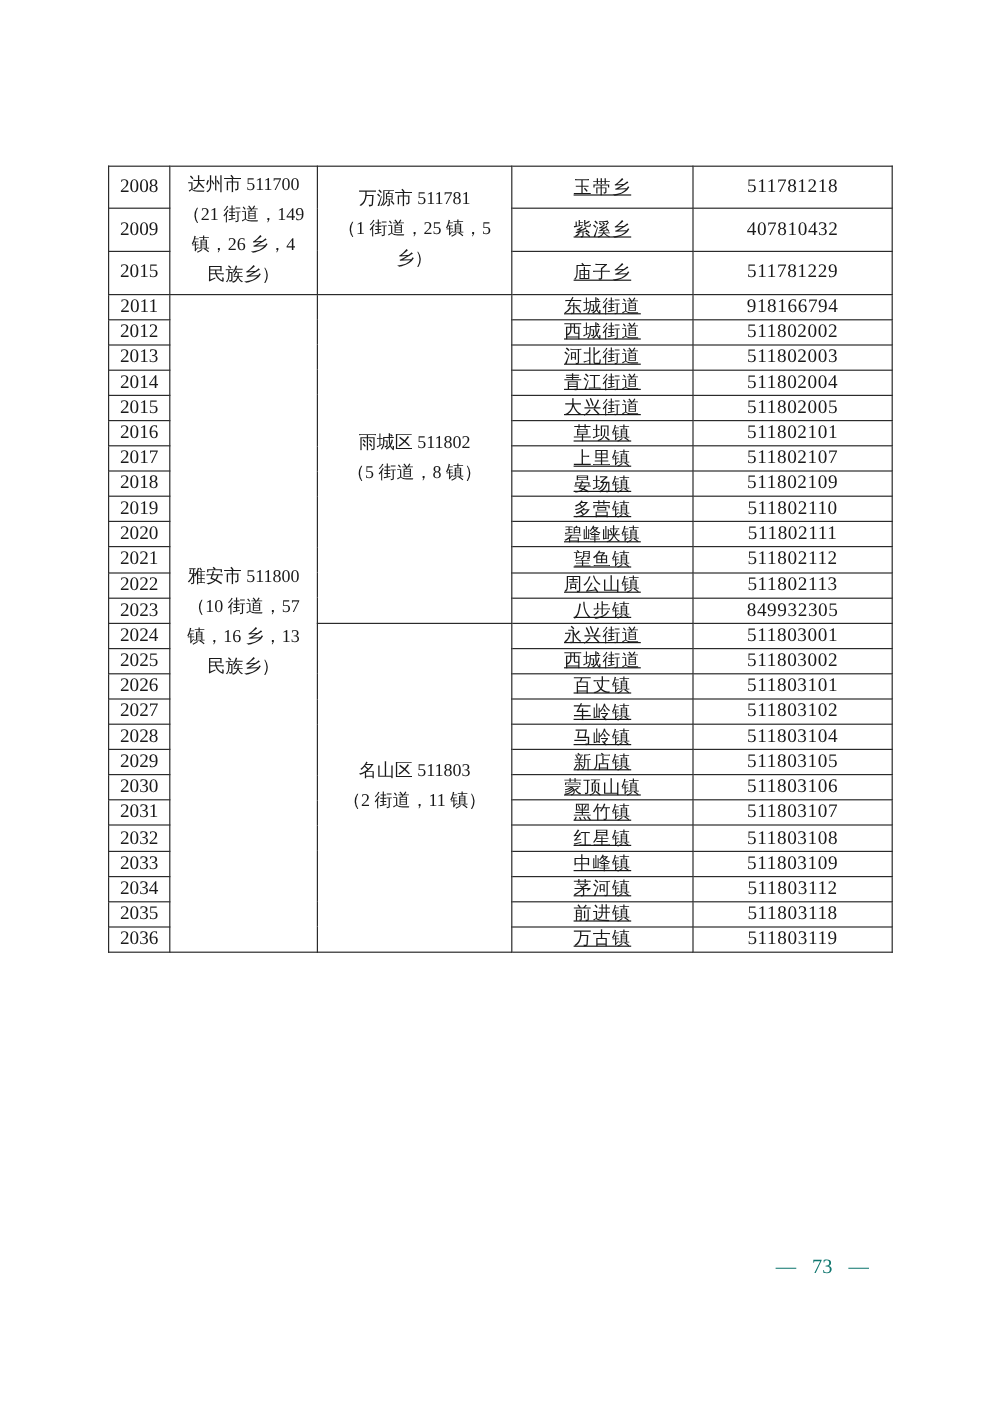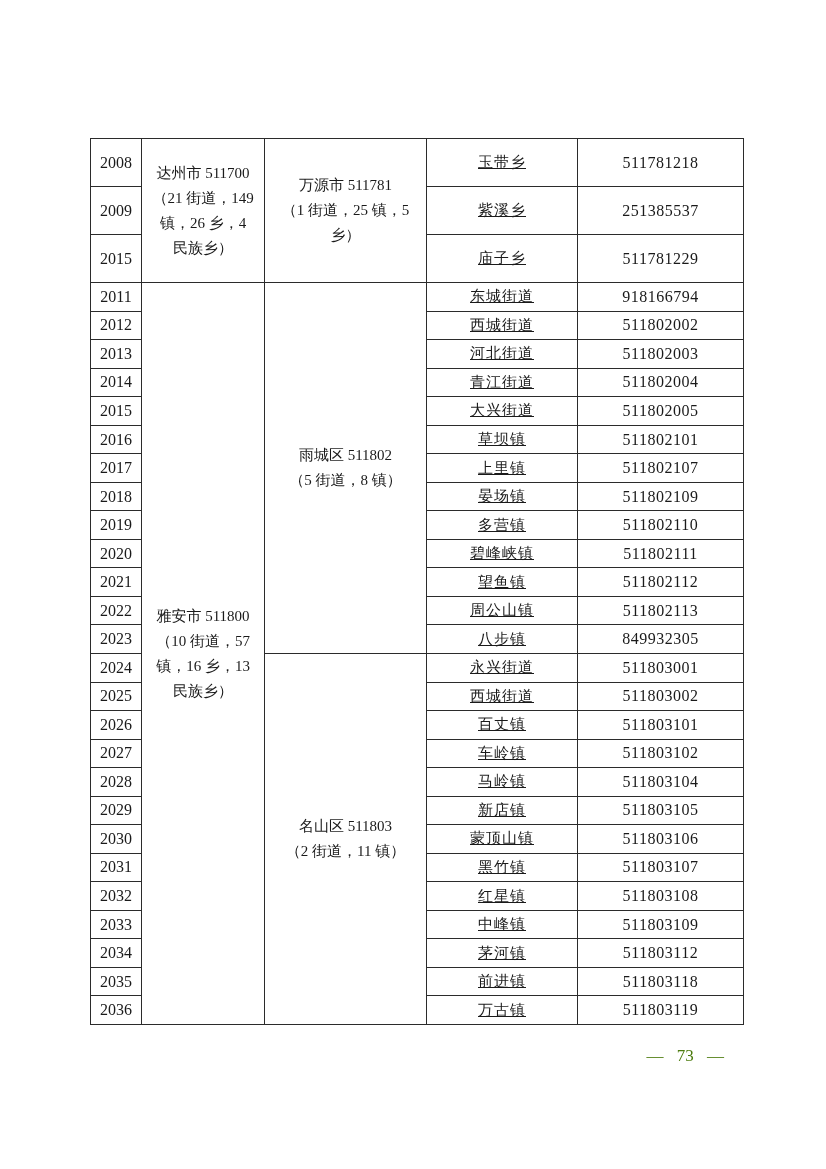--- a/index.html
+++ b/index.html
@@ -14,21 +14,21 @@
     background: #ffffff;
     font-family: "Liberation Serif", "DejaVu Serif", serif;
     color: #1a1a1a;
     overflow: hidden;
   }
   table.codes {
     position: absolute;
     left: 90px;
     top: 138px;
     width: 653px;
-    height: 887px;
+    height: 656px;
     border-collapse: collapse;
     table-layout: fixed;
   }
   table.codes td {
     border: 1px solid #2b2b2b;
     text-align: center;
     vertical-align: middle;
     padding: 0;
     overflow: hidden;
   }
@@ -48,21 +48,21 @@
   td.c-code {
     font-size: 16px;
     letter-spacing: 0.5px;
   }
   .footer {
     position: absolute;
     top: 1046px;
     right: 102px;
     font-size: 17px;
     word-spacing: 9px;
-    color: #4d7c0f;
+    color: #0f766e;
     font-family: "Liberation Serif", "DejaVu Serif", serif;
   }
 </style>
 </head>
 <body>
 
 <div class="page">
   <table class="codes">
     <colgroup>
       <col style="width:51px">
@@ -80,21 +80,21 @@
 民族乡）</td>
           <td class="c-merged" rowspan="3">万源市 511781
 （1 街道，25 镇，5
 乡）</td>
           <td class="c-name">玉带乡</td>
           <td class="c-code">511781218</td>
         </tr>
         <tr>
           <td class="c-seq">2009</td>
           <td class="c-name">紫溪乡</td>
-          <td class="c-code">251385537</td>
+          <td class="c-code">407810432</td>
         </tr>
         <tr>
           <td class="c-seq">2015</td>
           <td class="c-name">庙子乡</td>
           <td class="c-code">511781229</td>
         </tr>
         <tr>
           <td class="c-seq">2011</td>
           <td class="c-merged" rowspan="26">雅安市 511800
 （10 街道，57

